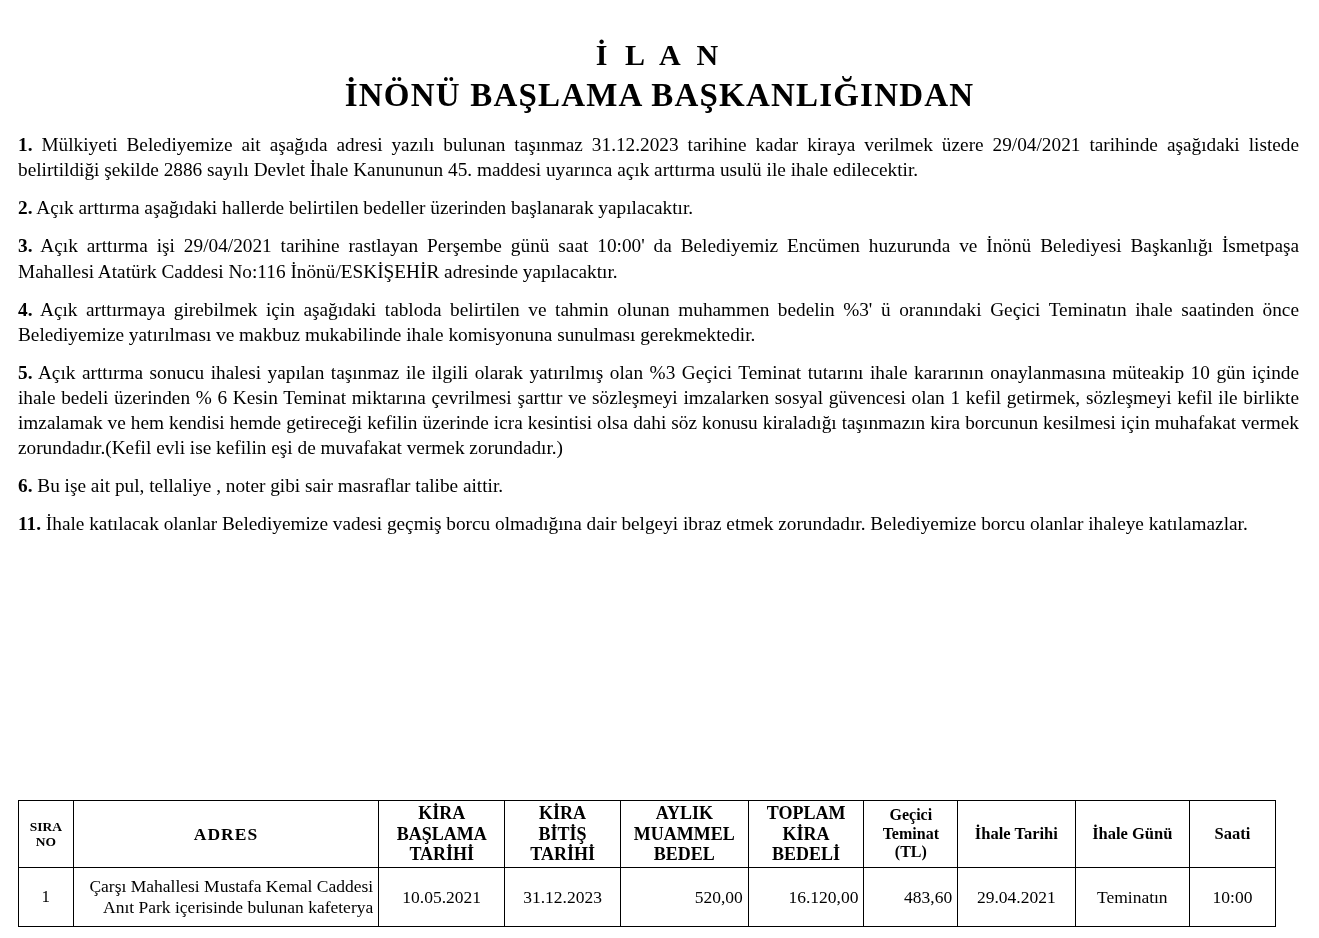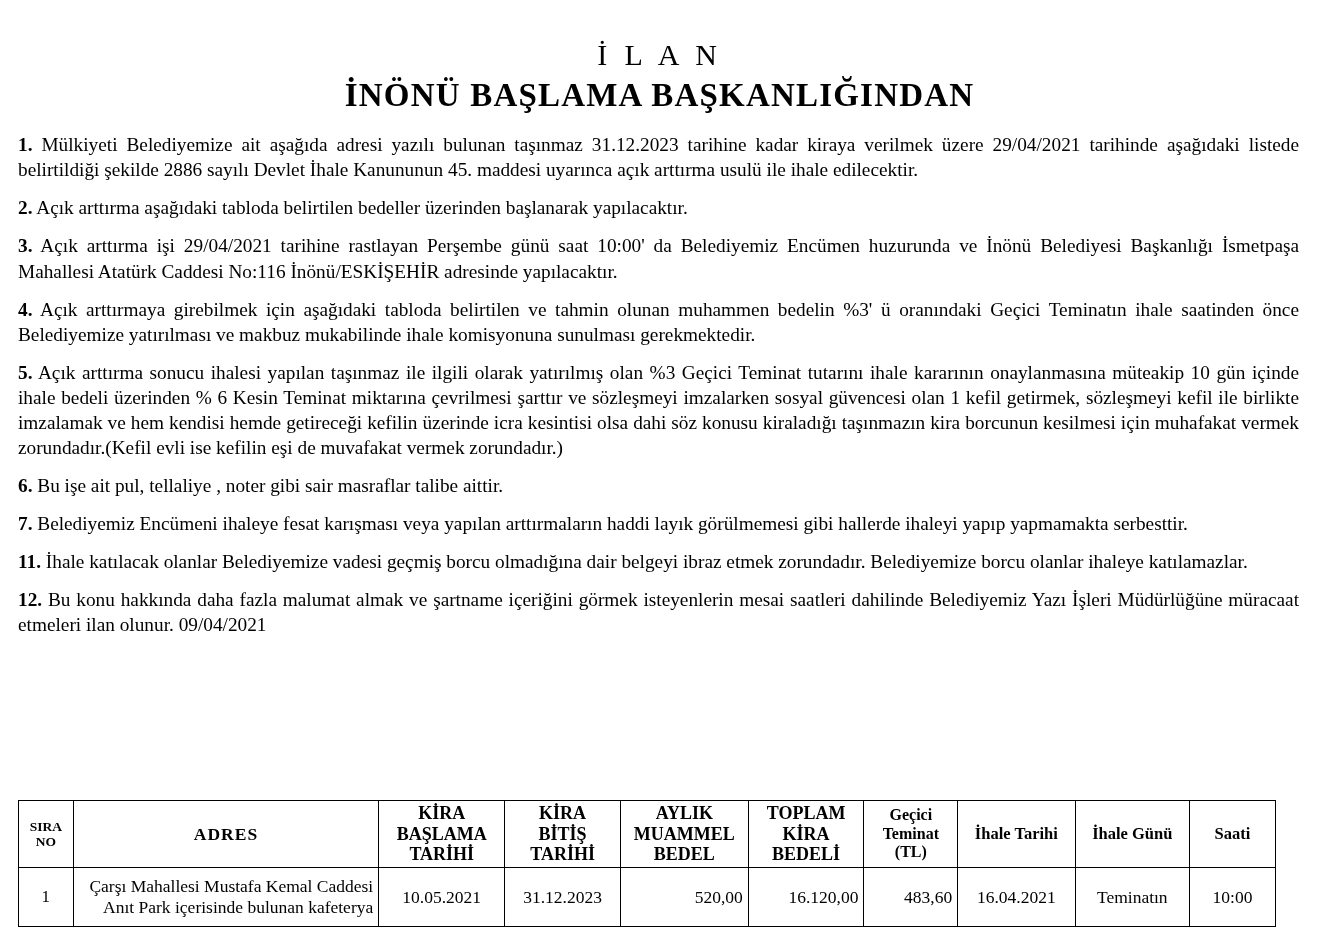--- a/index.html
+++ b/index.html
@@ -20,21 +20,21 @@
     height: 938px;
     padding: 0;
     box-sizing: border-box;
   }
   .title-block {
     text-align: center;
     margin-top: 38px;
   }
   .title-line-1 {
     font-size: 30px;
-    font-weight: normal;
+    font-weight: bold;
     letter-spacing: 5px;
     line-height: 1.1;
     margin-top: 14px;
   }
   .title-line-2 {
     font-size: 33px;
     font-weight: bold;
     letter-spacing: 1.2px;
     line-height: 1.25;
     margin-top: 4px;
@@ -95,50 +95,44 @@
     <div class="title-line-2">İNÖNÜ BAŞLAMA BAŞKANLIĞINDAN</div>
   </div>
 
   <div class="body-text">
 
     <p class="para">
       <span class="num">1.</span><span> Mülkiyeti Belediyemize ait aşağıda adresi yazılı bulunan taşınmaz 31.12.2023 tarihine kadar kiraya verilmek üzere  29/04/2021 tarihinde aşağıdaki listede belirtildiği şekilde 2886 sayılı Devlet İhale Kanununun 45. maddesi uyarınca açık arttırma usulü ile ihale edilecektir.</span>
     </p>
 
     <p class="para">
-      <span class="num">2.</span><span> Açık arttırma aşağıdaki tabloda belirtilen bedeller üzerinden başlanarak yapılacaktır.</span>
+      <span class="num">2.</span><span> Açık arttırma aşağıdaki hallerde belirtilen bedeller üzerinden başlanarak yapılacaktır.</span>
     </p>
 
     <p class="para">
       <span class="num">3.</span><span> Açık arttırma işi 29/04/2021 tarihine rastlayan Perşembe günü saat 10:00' da Belediyemiz  Encümen huzurunda ve İnönü Belediyesi Başkanlığı İsmetpaşa Mahallesi Atatürk Caddesi No:116 İnönü/ESKİŞEHİR adresinde yapılacaktır.</span>
     </p>
 
     <p class="para">
       <span class="num">4.</span><span> Açık arttırmaya girebilmek için aşağıdaki tabloda belirtilen ve tahmin olunan muhammen bedelin %3' ü oranındaki Geçici Teminatın  ihale saatinden önce Belediyemize yatırılması ve makbuz mukabilinde ihale komisyonuna sunulması gerekmektedir.</span>
     </p>
 
     <p class="para">
       <span class="num">5.</span><span> Açık arttırma sonucu ihalesi yapılan taşınmaz ile ilgili  olarak yatırılmış olan %3 Geçici Teminat tutarını ihale kararının onaylanmasına müteakip 10 gün içinde ihale bedeli üzerinden % 6  Kesin Teminat miktarına çevrilmesi şarttır ve  sözleşmeyi imzalarken sosyal güvencesi olan 1 kefil getirmek, sözleşmeyi kefil ile birlikte imzalamak ve hem kendisi hemde getireceği kefilin üzerinde icra kesintisi olsa dahi söz konusu kiraladığı taşınmazın kira borcunun kesilmesi için muhafakat vermek zorundadır.(Kefil evli ise kefilin eşi de muvafakat vermek zorundadır.)</span>
     </p>
 
     <p class="para">
       <span class="num">6.</span><span> Bu işe ait pul, tellaliye , noter gibi sair masraflar talibe aittir.</span>
     </p>
 
-    <p class="para">
-      <span class="num">7.</span><span> Belediyemiz Encümeni ihaleye fesat karışması veya yapılan arttırmaların haddi layık görülmemesi gibi hallerde ihaleyi yapıp yapmamakta serbesttir.</span>
-    </p>
 
     <p class="para">
       <span class="num">11.</span><span>  İhale katılacak olanlar Belediyemize vadesi geçmiş borcu olmadığına dair belgeyi ibraz etmek zorundadır. Belediyemize borcu olanlar ihaleye katılamazlar.</span>
     </p>
 
-    <p class="para">
-      <span class="num">12.</span><span> Bu konu hakkında daha fazla malumat almak ve şartname içeriğini görmek isteyenlerin mesai saatleri dahilinde Belediyemiz Yazı İşleri Müdürlüğüne müracaat etmeleri ilan olunur. 09/04/2021</span>
-    </p>
 
   </div>
 
   <table class="listing">
     <thead>
       <tr>
         <th class="th-sira" style="width:46px;">
           <div>SIRA</div>
           <div>NO</div>
         </th>
@@ -178,20 +172,20 @@
         <td class="c-sira">1</td>
         <td class="c-adres">
           <div>Çarşı Mahallesi Mustafa Kemal Caddesi</div>
           <div>Anıt Park içerisinde bulunan kafeterya</div>
         </td>
         <td class="c-date">10.05.2021</td>
         <td class="c-date">31.12.2023</td>
         <td class="c-num">520,00</td>
         <td class="c-num">16.120,00</td>
         <td class="c-num">483,60</td>
-        <td class="c-center">16.04.2021</td>
+        <td class="c-center">29.04.2021</td>
         <td class="c-center">Teminatın</td>
         <td class="c-center">10:00</td>
       </tr>
     </tbody>
   </table>
 
 </div>
 
 </body></html>

